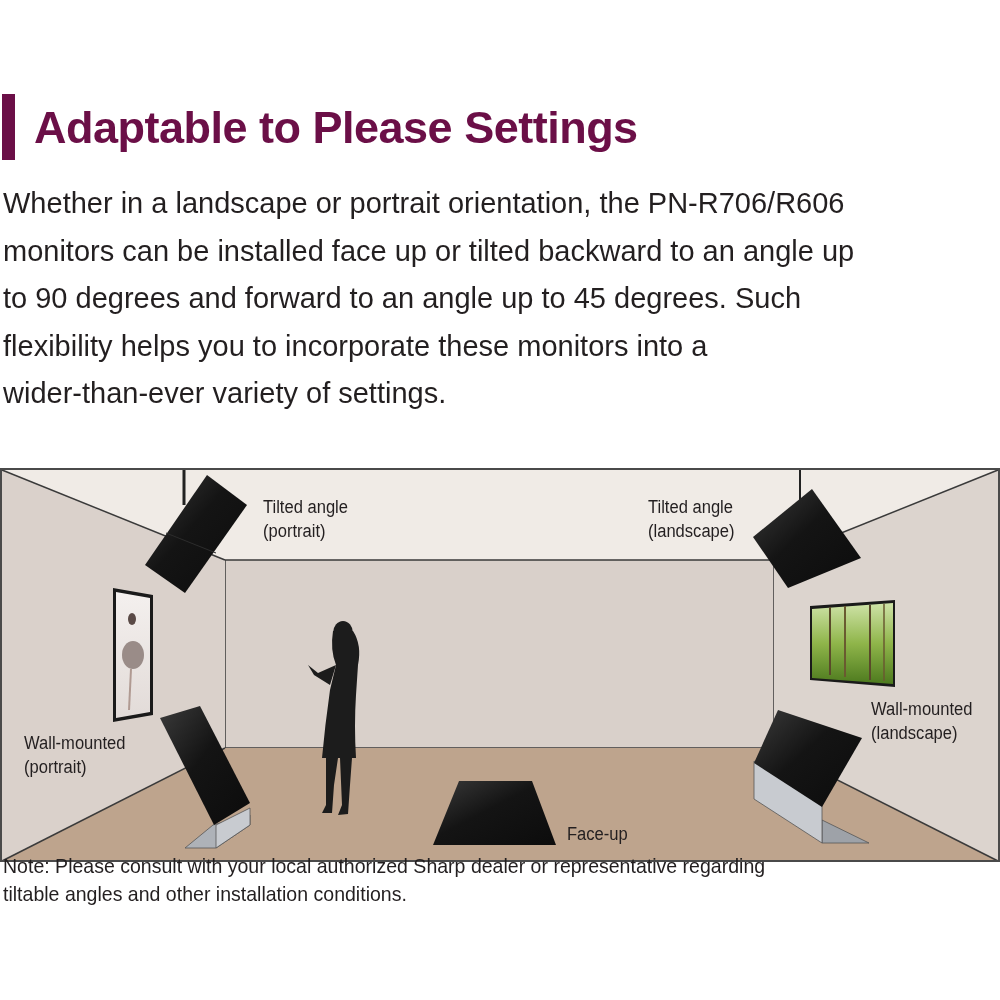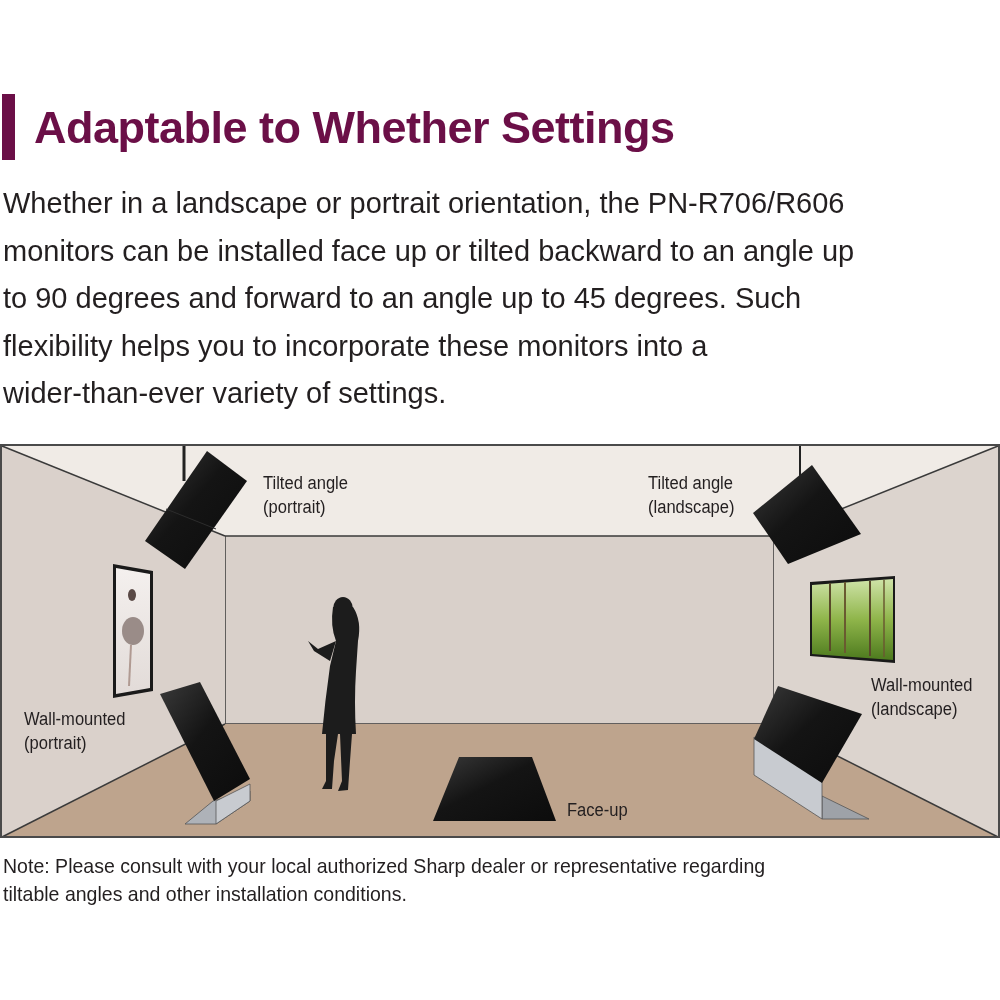--- a/index.html
+++ b/index.html
@@ -17,38 +17,38 @@
     position: absolute; left: 34px; top: 98px;
     font-size: 45px; font-weight: bold; color: #6b0f47;
     letter-spacing: -0.5px; line-height: 60px; white-space: nowrap;
   }
   .body-text {
     position: absolute; left: 3px; top: 180px; width: 1000px;
     font-size: 29px; line-height: 47.5px; color: #231f20;
   }
   .body-text p { margin: 0; white-space: nowrap; }
   .illus {
-    position: absolute; left: 0; top: 444px; width: 1000px; height: 395px;
+    position: absolute; left: 0; top: 468px; width: 1000px; height: 395px;
   }
   .illus svg { display: block; }
   .lbl {
     position: absolute; font-size: 18px; line-height: 24px; color: #231f20;
     white-space: nowrap; transform: scaleX(0.92); transform-origin: left top;
   }
   .note {
     position: absolute; left: 3px; top: 852px; width: 1000px;
     font-size: 21px; line-height: 28px; color: #231f20;
   }
   .note p { margin: 0; white-space: nowrap; transform: scaleX(0.93); transform-origin: left top; }
 </style>
 </head>
 <body>
 
 <div class="heading-bar"></div>
-<div class="heading">Adaptable to Whether Settings</div>
+<div class="heading">Adaptable to Please Settings</div>
 
 <div class="body-text">
   <p>Whether in a landscape or portrait orientation, the PN-R706/R606</p>
   <p>monitors can be installed face up or tilted backward to an angle up</p>
   <p>to 90 degrees and forward to an angle up to 45 degrees. Such</p>
   <p>flexibility helps you to incorporate these monitors into a</p>
   <p>wider-than-ever variety of settings.</p>
 </div>
 
 <div class="illus">

